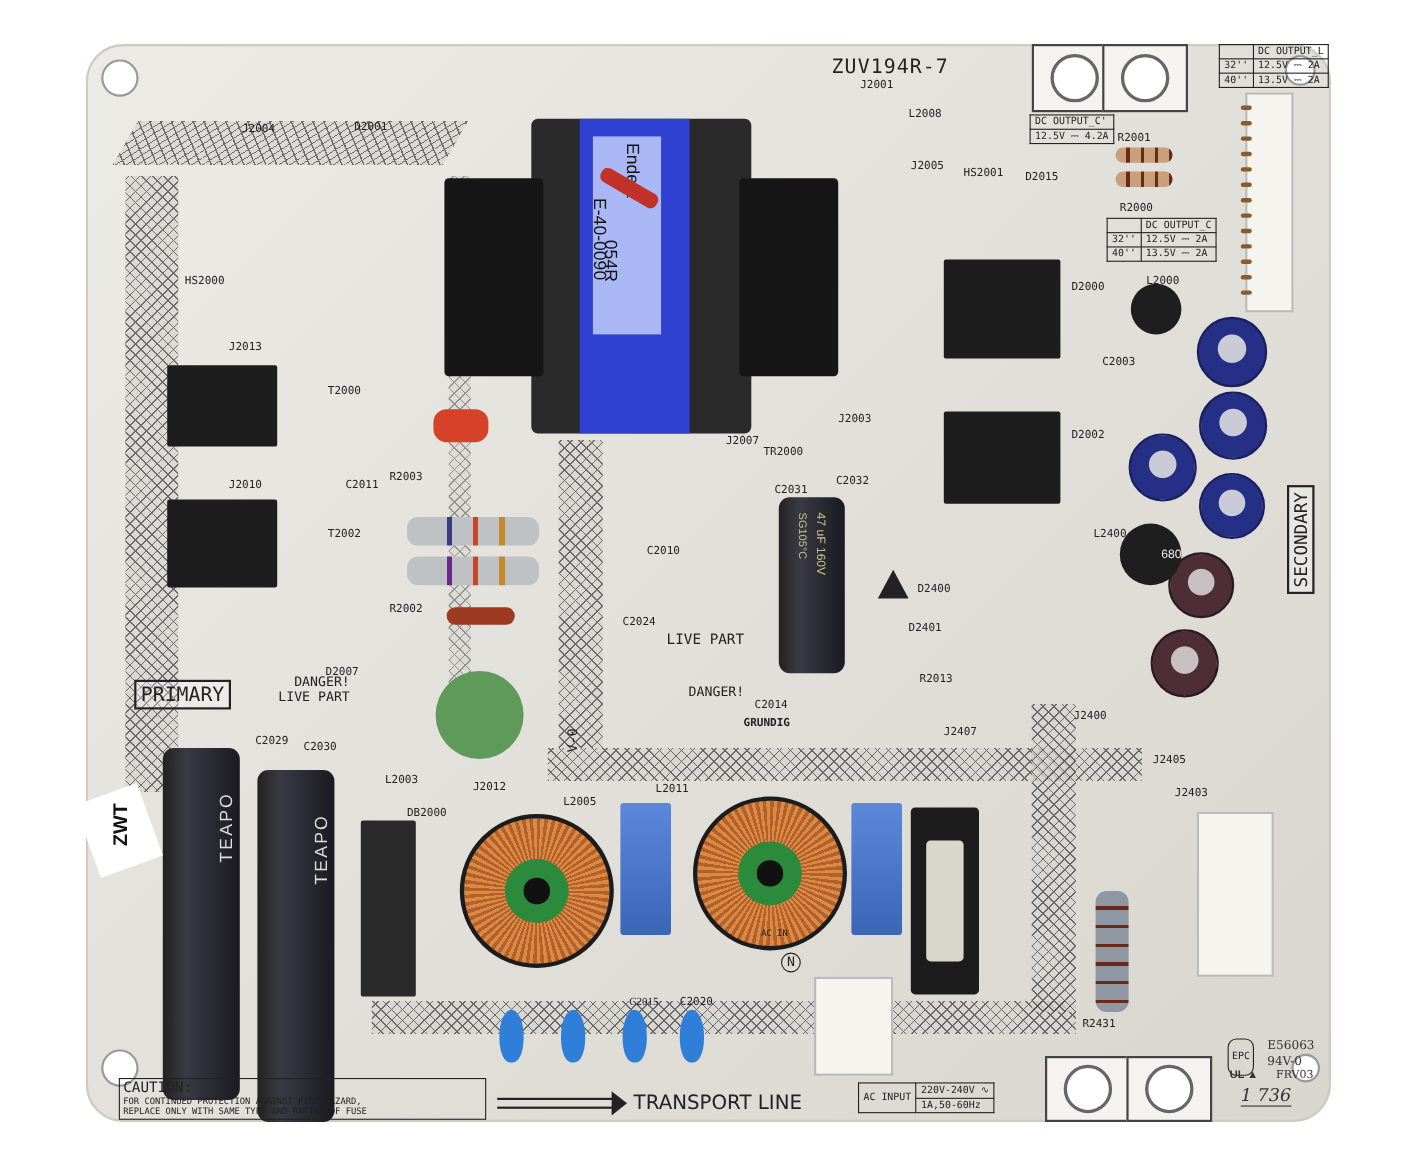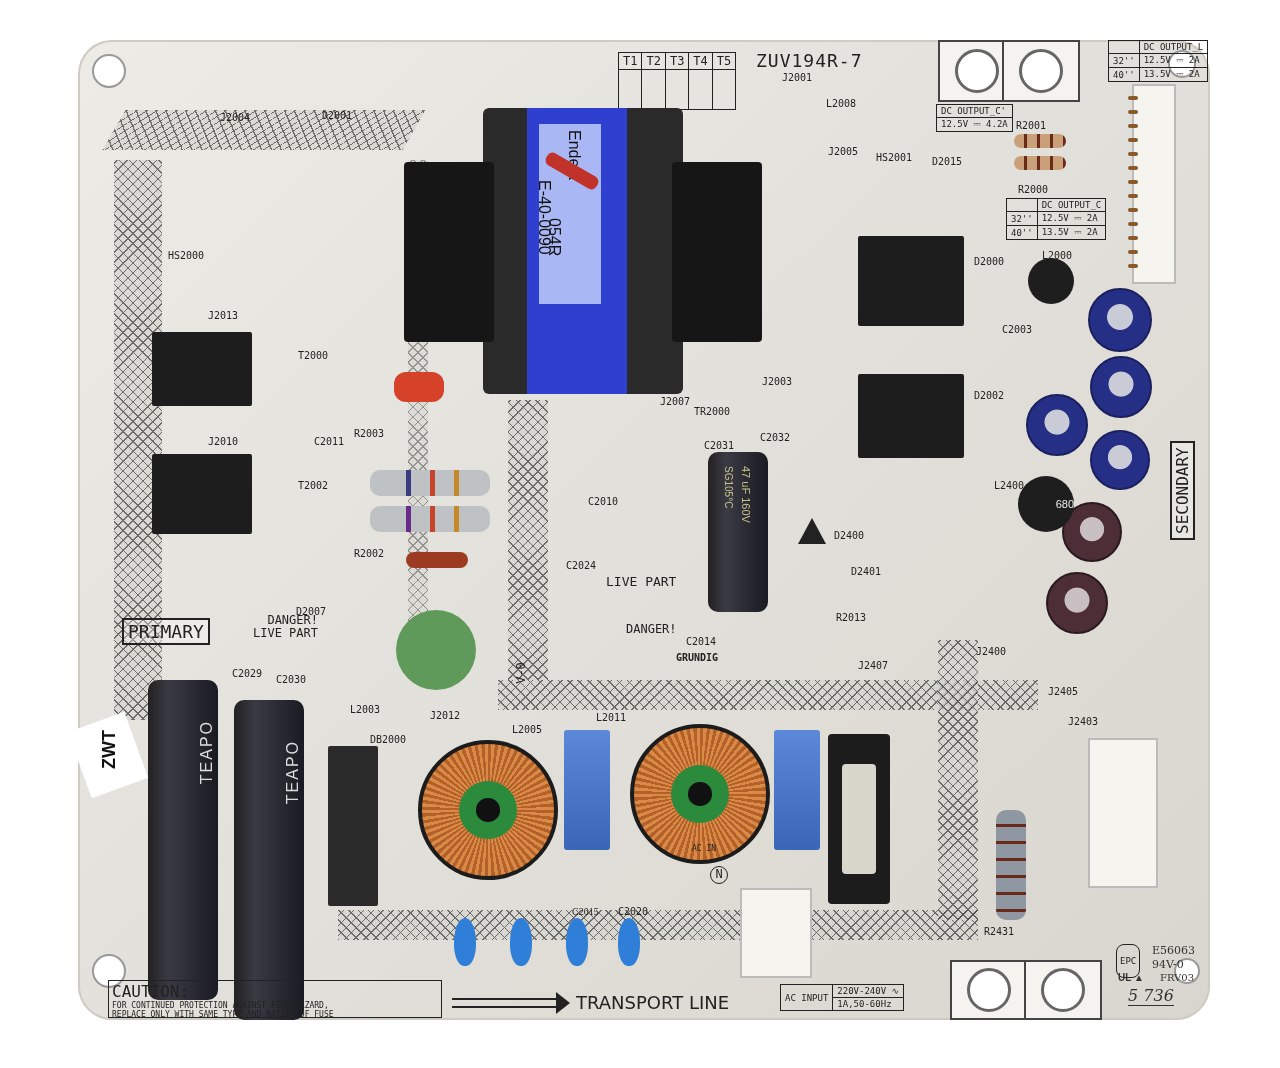--- a/index.html
+++ b/index.html
@@ -66,40 +66,20 @@
       <div class="inner"></div>
     </div>
   <div class="abs mount" style="left:872px;top:920px;width:78px;height:60px;">
       <div class="inner"></div>
     </div>
   <div class="abs mount" style="left:946px;top:920px;width:78px;height:60px;">
       <div class="inner"></div>
     </div>
 
 
-  <div class="abs" style="left:540px;top:12px;">
-    <table class="spec" style="font-size:12px;">
-      <tbody>
-          <tr>
-        <td>T1</td>
-        <td>T2</td>
-        <td>T3</td>
-        <td>T4</td>
-        <td>T5</td>
-      </tr>
-      <tr>
-            <td style="height:40px"></td>
-            <td></td>
-            <td></td>
-            <td></td>
-            <td></td>
-          </tr>
-    </tbody>
-      </table>
-  </div>
   <div class="abs silk" style="left:678px;top:10px;font-size:18px;letter-spacing:1px;">ZUV194R-7</div>
 
   <div class="abs transformer" style="left:405px;top:68px;width:200px;height:286px;">
     <div class="abs blue-tape" style="left:44px;top:0;width:100px;height:286px;"></div>
     <div class="abs label-sticker" style="left:56px;top:16px;width:62px;height:180px;">
       <div class="abs" style="left:44px;top:6px;transform:rotate(90deg);transform-origin:left top;font-size:16px;white-space:nowrap;">Endela</div>
       <div class="abs" style="left:24px;top:94px;transform:rotate(90deg);transform-origin:left top;font-size:16px;white-space:nowrap;">054R</div>
       <div class="abs" style="left:14px;top:56px;transform:rotate(90deg);transform-origin:left top;font-size:16px;white-space:nowrap;">E-40-0090</div>
       <div class="abs" style="left:4px;top:40px;width:58px;height:14px;background:#c0322a;transform:rotate(30deg);border-radius:6px;"></div>
     </div>
@@ -245,42 +225,42 @@
 
   <div class="abs connector" style="left:1010px;top:698px;width:70px;height:150px;"></div>
   <div class="abs" style="left:918px;top:770px;width:30px;height:110px;border-radius:10px;background:repeating-linear-gradient(180deg,#8e97a2 0 14px,#6a2a1a 14px 17px);"></div>
 
 
   <div class="abs silk" style="left:1038px;top:904px;font-size:9px;border:1.5px solid #222;border-radius:8px;padding:11px 3px;">EPC</div>
   <div class="abs" style="left:1074px;top:904px;font-family:'DejaVu Serif',serif;font-size:11px;color:#333;">E56063</div>
   <div class="abs" style="left:1074px;top:918px;font-family:'DejaVu Serif',serif;font-size:11px;color:#333;">94V-0</div>
   <div class="abs" style="left:1082px;top:932px;font-family:'DejaVu Serif',serif;font-size:10px;color:#333;">FRV03</div>
   <div class="abs" style="left:1040px;top:932px;font-size:10px;font-weight:bold;color:#333;">UL ▲</div>
-  <div class="abs" style="left:1050px;top:946px;font-family:'DejaVu Serif',serif;font-style:italic;font-size:16px;color:#333;border-bottom:1.5px solid #333;">5 736</div>
+  <div class="abs" style="left:1050px;top:946px;font-family:'DejaVu Serif',serif;font-style:italic;font-size:16px;color:#333;border-bottom:1.5px solid #333;">1 736</div>
 
   <div class="abs" style="left:702px;top:944px;">
     <table class="spec">
       <tbody>
           <tr>
         <td rowspan="2">AC INPUT</td>
         <td>220V-240V ∿</td>
       </tr>
       <tr>
             <td>1A,50-60Hz</td>
           </tr>
     </tbody>
       </table>
   </div>
 
   <div class="abs" style="left:374px;top:958px;width:108px;height:10px;border-top:2px solid #222;border-bottom:2px solid #222;"></div>
   <div class="abs" style="left:478px;top:952px;width:0;height:0;border-top:11px solid transparent;border-bottom:11px solid transparent;border-left:14px solid #222;"></div>
   <div class="abs silk" style="left:498px;top:952px;font-size:18px;font-family:'DejaVu Sans',sans-serif;">TRANSPORT LINE</div>
 
   <div class="abs" style="left:30px;top:940px;width:334px;height:38px;border:1.5px solid #222;font-family:'DejaVu Sans Mono',monospace;color:#222;padding:1px 3px;">
-    <div style="font-size:16px;">CAUTION:</div>
+    <div style="font-size:13px;">CAUTION:</div>
     <div style="font-size:8px;line-height:9px;">FOR CONTINUED PROTECTION AGAINST FIRE HAZARD,</div>
     <div style="font-size:8px;line-height:9px;">REPLACE ONLY WITH SAME TYPE AND RATING OF FUSE</div>
   </div>
 
   <div class="abs silk" style="left:704px;top:32px;">J2001</div>
   <div class="abs silk" style="left:748px;top:58px;">L2008</div>
   <div class="abs silk" style="left:142px;top:72px;">J2004</div>
   <div class="abs silk" style="left:244px;top:70px;">D2001</div>
   <div class="abs silk" style="left:90px;top:210px;">HS2000</div>
   <div class="abs silk" style="left:798px;top:112px;">HS2001</div>
@@ -301,21 +281,21 @@
   <div class="abs silk" style="left:276px;top:388px;">R2003</div>
   <div class="abs silk" style="left:276px;top:508px;">R2002</div>
   <div class="abs silk" style="left:684px;top:336px;text-align:center;">J2003</div>
   <div class="abs silk" style="left:582px;top:356px;">J2007</div>
   <div class="abs silk" style="left:626px;top:400px;">C2031</div>
   <div class="abs silk" style="left:682px;top:392px;">C2032</div>
   <div class="abs silk" style="left:510px;top:456px;">C2010</div>
   <div class="abs silk" style="left:488px;top:520px;">C2024</div>
   <div class="abs silk" style="left:608px;top:596px;">C2014</div>
   <div class="abs silk" style="left:756px;top:490px;">D2400</div>
-  <div class="abs silk" style="left:773px;top:526px;text-align:center;">D2401</div>
+  <div class="abs silk" style="left:748px;top:526px;text-align:center;">D2401</div>
   <div class="abs silk" style="left:916px;top:440px;">L2400</div>
   <div class="abs silk" style="left:758px;top:572px;">R2013</div>
   <div class="abs silk" style="left:898px;top:606px;">J2400</div>
   <div class="abs silk" style="left:780px;top:620px;">J2407</div>
   <div class="abs silk" style="left:970px;top:646px;">J2405</div>
   <div class="abs silk" style="left:990px;top:676px;">J2403</div>
   <div class="abs silk" style="left:154px;top:628px;">C2029</div>
   <div class="abs silk" style="left:198px;top:634px;">C2030</div>
   <div class="abs silk" style="left:272px;top:664px;">L2003</div>
   <div class="abs silk" style="left:352px;top:670px;">J2012</div>

